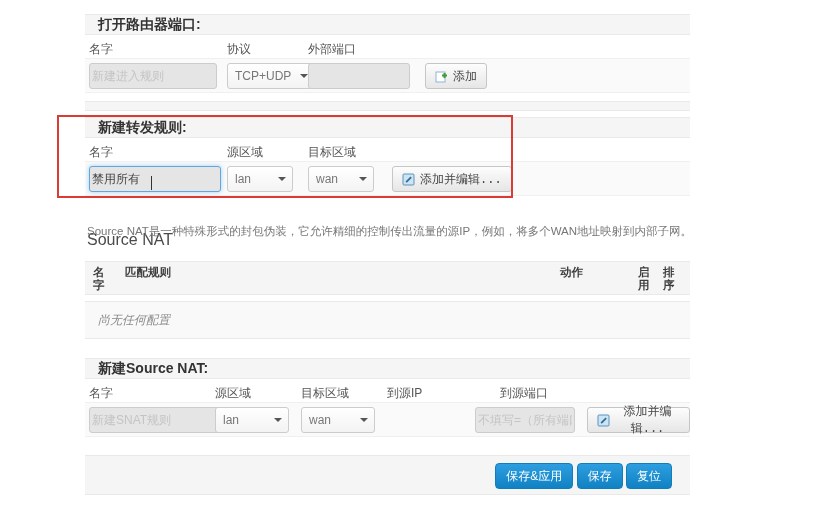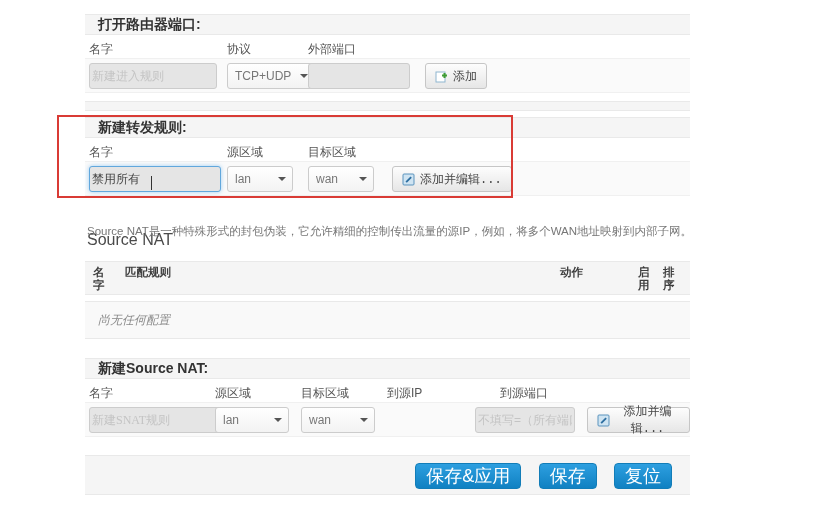--- a/index.html
+++ b/index.html
@@ -48,22 +48,22 @@
   }
 
   .btn-gray{
     box-sizing:border-box;height:26px;border:1px solid #c6c6c6;border-radius:3px;
     background:linear-gradient(#fdfdfd,#e6e6e6);color:#444;font-size:12px;
     display:inline-flex;align-items:center;gap:5px;padding:0 9px;cursor:pointer;
     font-family:Liberation Mono, monospace;
   }
   .btn-blue{
     box-sizing:border-box;height:26px;border:1px solid #127db8;border-radius:4px;
-    background:linear-gradient(#2d9fe0,#1081c2);color:#fff;font-size:18px;
-    padding:0 10px;cursor:pointer;margin-left:14px;
+    background:linear-gradient(#2d9fe0,#1081c2);color:#fff;font-size:12px;
+    padding:0 10px;cursor:pointer;margin-left:0;
     font-family:"Liberation Sans","DejaVu Sans",sans-serif;
   }
 
   .caret-bar{position:absolute;left:62px;top:10px;width:1px;height:14px;background:#333;}
 
   .snat-heading{position:absolute;left:2px;font-size:16px;color:#4a4a4a;font-weight:normal;}
   .snat-desc{position:absolute;left:2px;font-size:11.5px;color:#777;white-space:nowrap;}
 
   .tbl-head{padding-top:4px;font-weight:bold;font-size:11.5px;color:#3d3d3d;}
   .tbl-head span{position:absolute;top:4px;line-height:13px;}
@@ -188,21 +188,21 @@
   <div class="labels-row" style="top:371px;">
     <span style="left:4px;">名字</span>
     <span style="left:130px;">源区域</span>
     <span style="left:216px;">目标区域</span>
     <span style="left:302px;">到源IP</span>
     <span style="left:376px;margin-left:39px;">到源端口</span>
   </div>
 
   <div class="inputs-row" style="top:388px;">
     <div class="cell" style="left:4px;">
-      <input class="txt" style="width: 134px; font-family: Liberation Serif, serif;" type="text" placeholder="新建SNAT规则">
+      <input class="txt" style="width: 134px;" type="text" placeholder="新建SNAT规则">
     </div>
     <div class="cell" style="left:130px;">
       <div class="sel" style="width:74px;">
         <span>lan</span>
         <i class="caret"></i>
       </div>
     </div>
     <div class="cell" style="left:216px;">
       <div class="sel" style="width:74px;">
         <span>wan</span>

